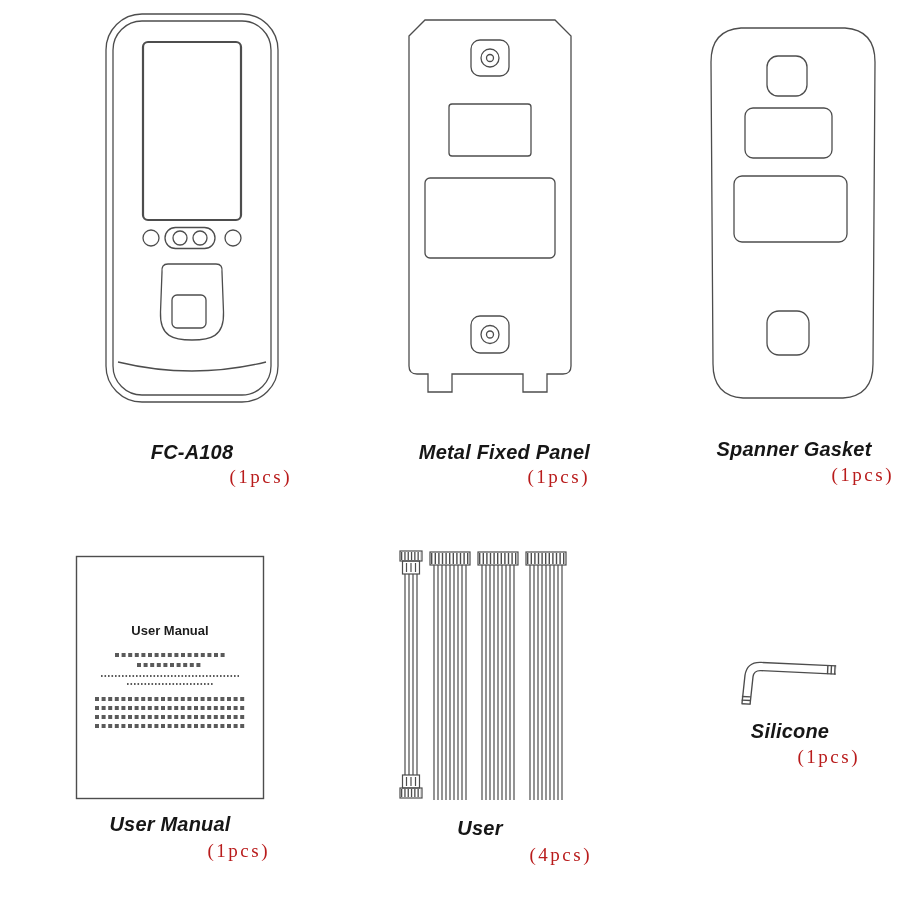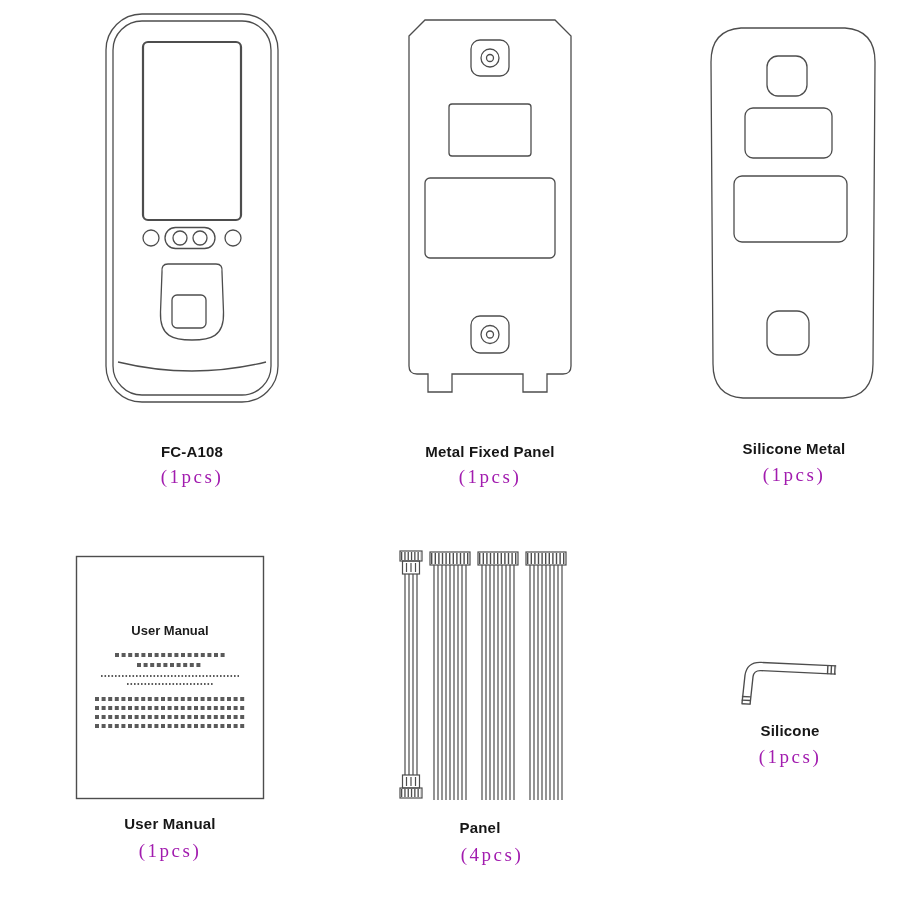--- a/index.html
+++ b/index.html
@@ -1,26 +1,26 @@
 <!DOCTYPE html>
 <html><head>
 <meta charset="utf-8">
 <style>
   * { margin:0; padding:0; box-sizing:border-box; }
   html,body { background:#ffffff; }
   body { font-family:"Liberation Sans", sans-serif; }
   .canvas { position:relative; width:900px; height:900px; background:#ffffff; overflow:hidden; }
   .illus { position:absolute; }
   .caption-name {
-    position:absolute; text-align:center; font-weight:700; font-size:15px;
-    color:#161616; letter-spacing:0.2px; line-height:22px;
+    position:absolute; text-align:center; font-weight:700; font-size:20px;
+    color:#161616; letter-spacing:0.2px; line-height:22px;font-style:italic;
   }
   .caption-qty {
-    position:absolute; text-align:center; font-family:"Liberation Serif", serif;
-    font-size:19px; color:#a21caf; letter-spacing:2.5px; line-height:22px;
+    position:absolute; text-align:right; font-family:"Liberation Serif", serif;
+    font-size:19px; color:#b91c1c; letter-spacing:2.5px; line-height:22px;
   }
   svg { display:block; }
 </style>
 </head>
 <body>
 
 <div class="canvas">
 
   <section>
     <svg class="illus" style="left:104px; top:12px;" width="176" height="392" viewBox="0 0 176 392">
@@ -49,35 +49,35 @@
         <rect x="66" y="22" width="38" height="36" rx="9"></rect>
         <circle cx="85" cy="40" r="9"></circle>
         <circle cx="85" cy="40" r="3.5"></circle>
         <rect x="44" y="86" width="82" height="52" rx="3"></rect>
         <rect x="20" y="160" width="130" height="80" rx="5"></rect>
         <rect x="66" y="298" width="38" height="37" rx="9"></rect>
         <circle cx="85" cy="316.5" r="9"></circle>
         <circle cx="85" cy="316.5" r="3.5"></circle>
       </g>
     </svg>
-    <div class="caption-name" style="left:390px; top:441px; width:200px;">Metal Fixed Panel</div>
+    <div class="caption-name" style="left:390px; top:441px; width:200px;text-align:right;">Metal Fixed Panel</div>
     <div class="caption-qty" style="left:390px; top:466px; width:200px;">(1pcs)</div>
   </section>
 
   <section>
     <svg class="illus" style="left:703px; top:24px;" width="180" height="378" viewBox="0 0 180 378">
       <g fill="none" stroke="#4d4d4d" stroke-width="1.3">
         <path d="M38 4 L142 4 Q172 6 172 38 L170 340 Q170 372 140 374 L40 374 Q10 372 10 340 L8 38 Q8 6 38 4 Z"></path>
         <rect x="64" y="32" width="40" height="40" rx="11"></rect>
         <rect x="42" y="84" width="87" height="50" rx="8"></rect>
         <rect x="31" y="152" width="113" height="66" rx="8"></rect>
         <rect x="64" y="287" width="42" height="44" rx="12"></rect>
       </g>
     </svg>
-    <div class="caption-name" style="left:694px; top:438px; width:200px;">Silicone Metal</div>
+    <div class="caption-name" style="left:694px; top:438px; width:200px;">Spanner Gasket</div>
     <div class="caption-qty" style="left:694px; top:464px; width:200px;">(1pcs)</div>
   </section>
 
   <section>
     <svg class="illus" style="left:75px; top:555px;" width="190" height="245" viewBox="0 0 190 245">
       <g fill="none" stroke="#4d4d4d" stroke-width="1.4">
         <rect x="1.5" y="1.5" width="187" height="242"></rect>
       </g>
       <text x="95" y="80" text-anchor="middle" font-family="Liberation Sans, sans-serif" font-size="13" font-weight="bold" fill="#1c1c1c">User Manual</text>
       <g stroke="#5a5a5a">
@@ -115,21 +115,21 @@
 
         <rect x="85" y="3" width="40" height="13"></rect>
         <line x1="86" y1="9.5" x2="124" y2="9.5" stroke-width="11" stroke-dasharray="1.4 2.2"></line>
         <path d="M89 16V251 M93 16V251 M97 16V251 M101 16V251 M105 16V251 M109 16V251 M113 16V251 M117 16V251 M121 16V251"></path>
 
         <rect x="133" y="3" width="40" height="13"></rect>
         <line x1="134" y1="9.5" x2="172" y2="9.5" stroke-width="11" stroke-dasharray="1.4 2.2"></line>
         <path d="M137 16V251 M141 16V251 M145 16V251 M149 16V251 M153 16V251 M157 16V251 M161 16V251 M165 16V251 M169 16V251"></path>
       </g>
     </svg>
-    <div class="caption-name" style="left:380px; top:817px; width:200px;">Panel</div>
+    <div class="caption-name" style="left:380px; top:817px; width:200px;">User</div>
     <div class="caption-qty" style="left:392px; top:844px; width:200px;">(4pcs)</div>
   </section>
 
   <section>
     <svg class="illus" style="left:735px; top:654px;" width="110" height="62" viewBox="0 0 110 62">
       <g fill="none" stroke-linejoin="round">
         <path d="M11 50 L14 22 Q15.5 12 26 12.5 L101 16" stroke="#4d4d4d" stroke-width="9.5"></path>
         <path d="M11 50 L14 22 Q15.5 12 26 12.5 L101 16" stroke="#ffffff" stroke-width="6.8"></path>
         <line x1="92" y1="15.6" x2="101" y2="16" stroke="#4d4d4d" stroke-width="9" stroke-dasharray="1.4 2.2"></line>
         <line x1="11.4" y1="42" x2="11" y2="51" stroke="#4d4d4d" stroke-width="9" stroke-dasharray="1.4 2.2"></line>

